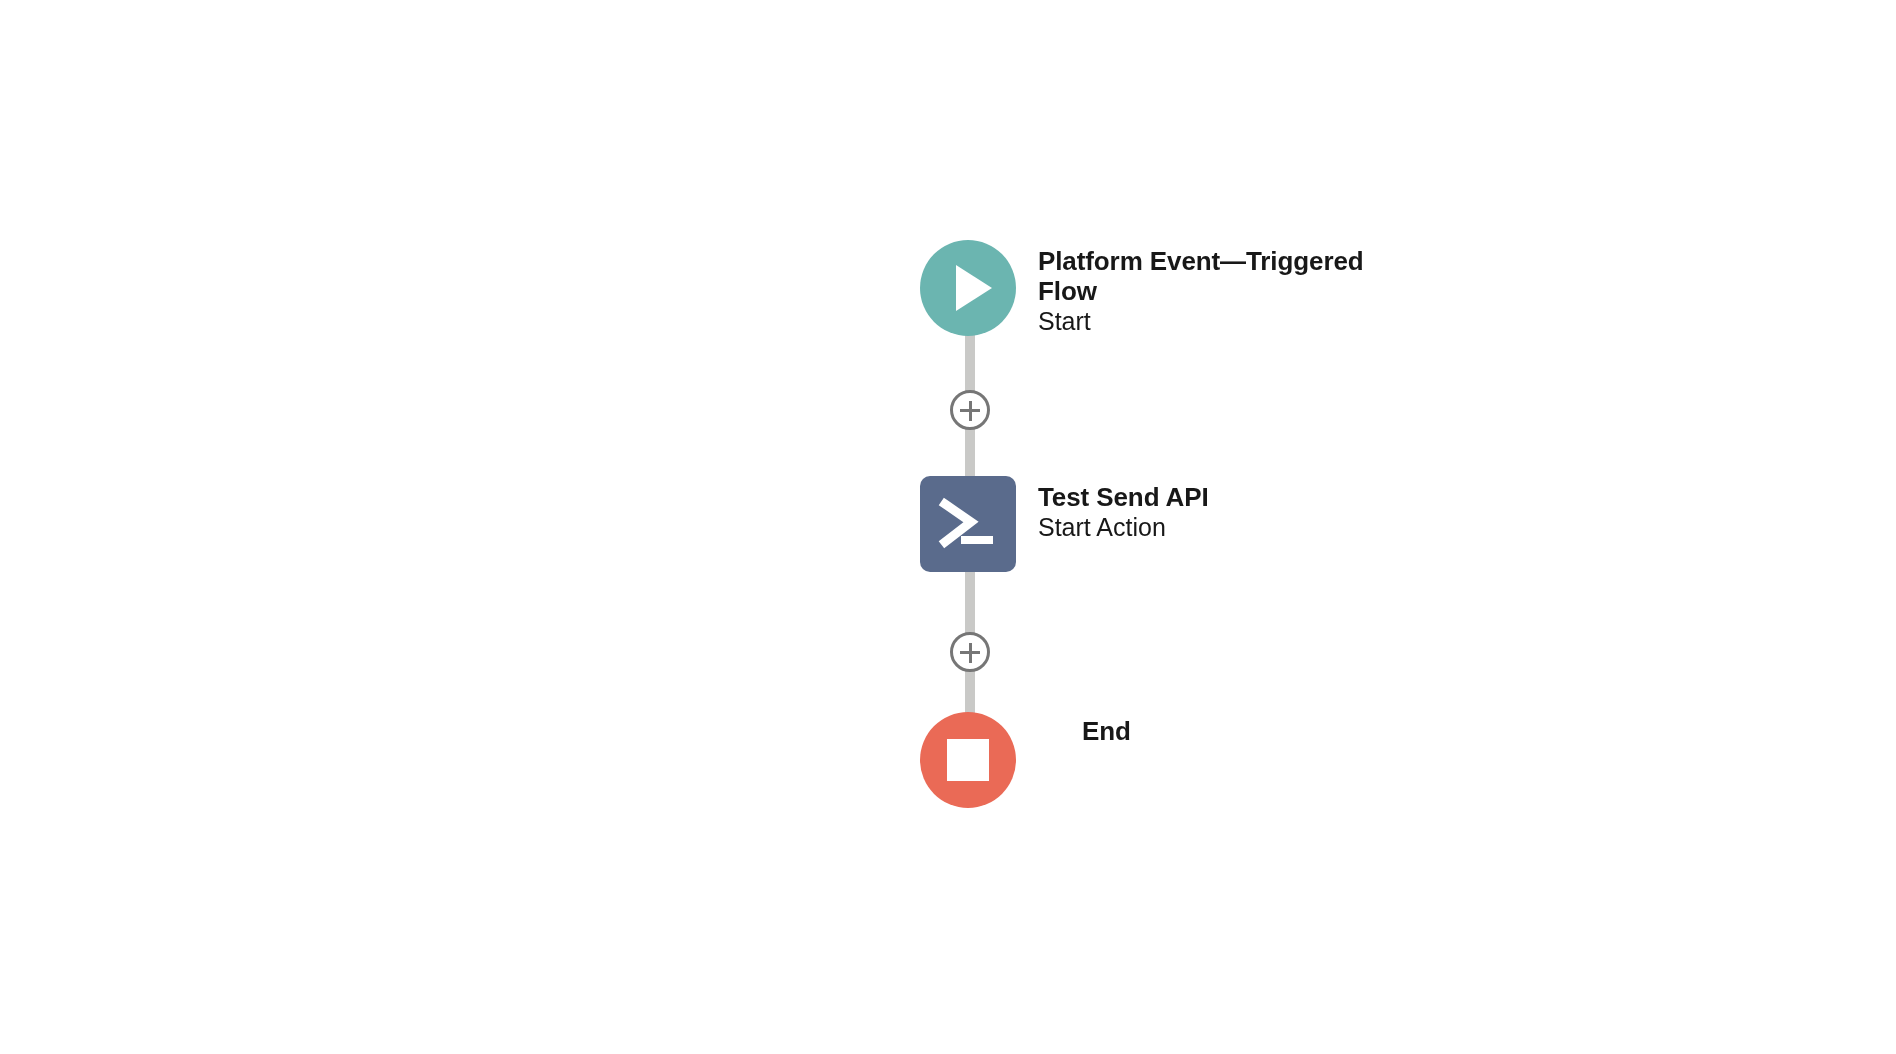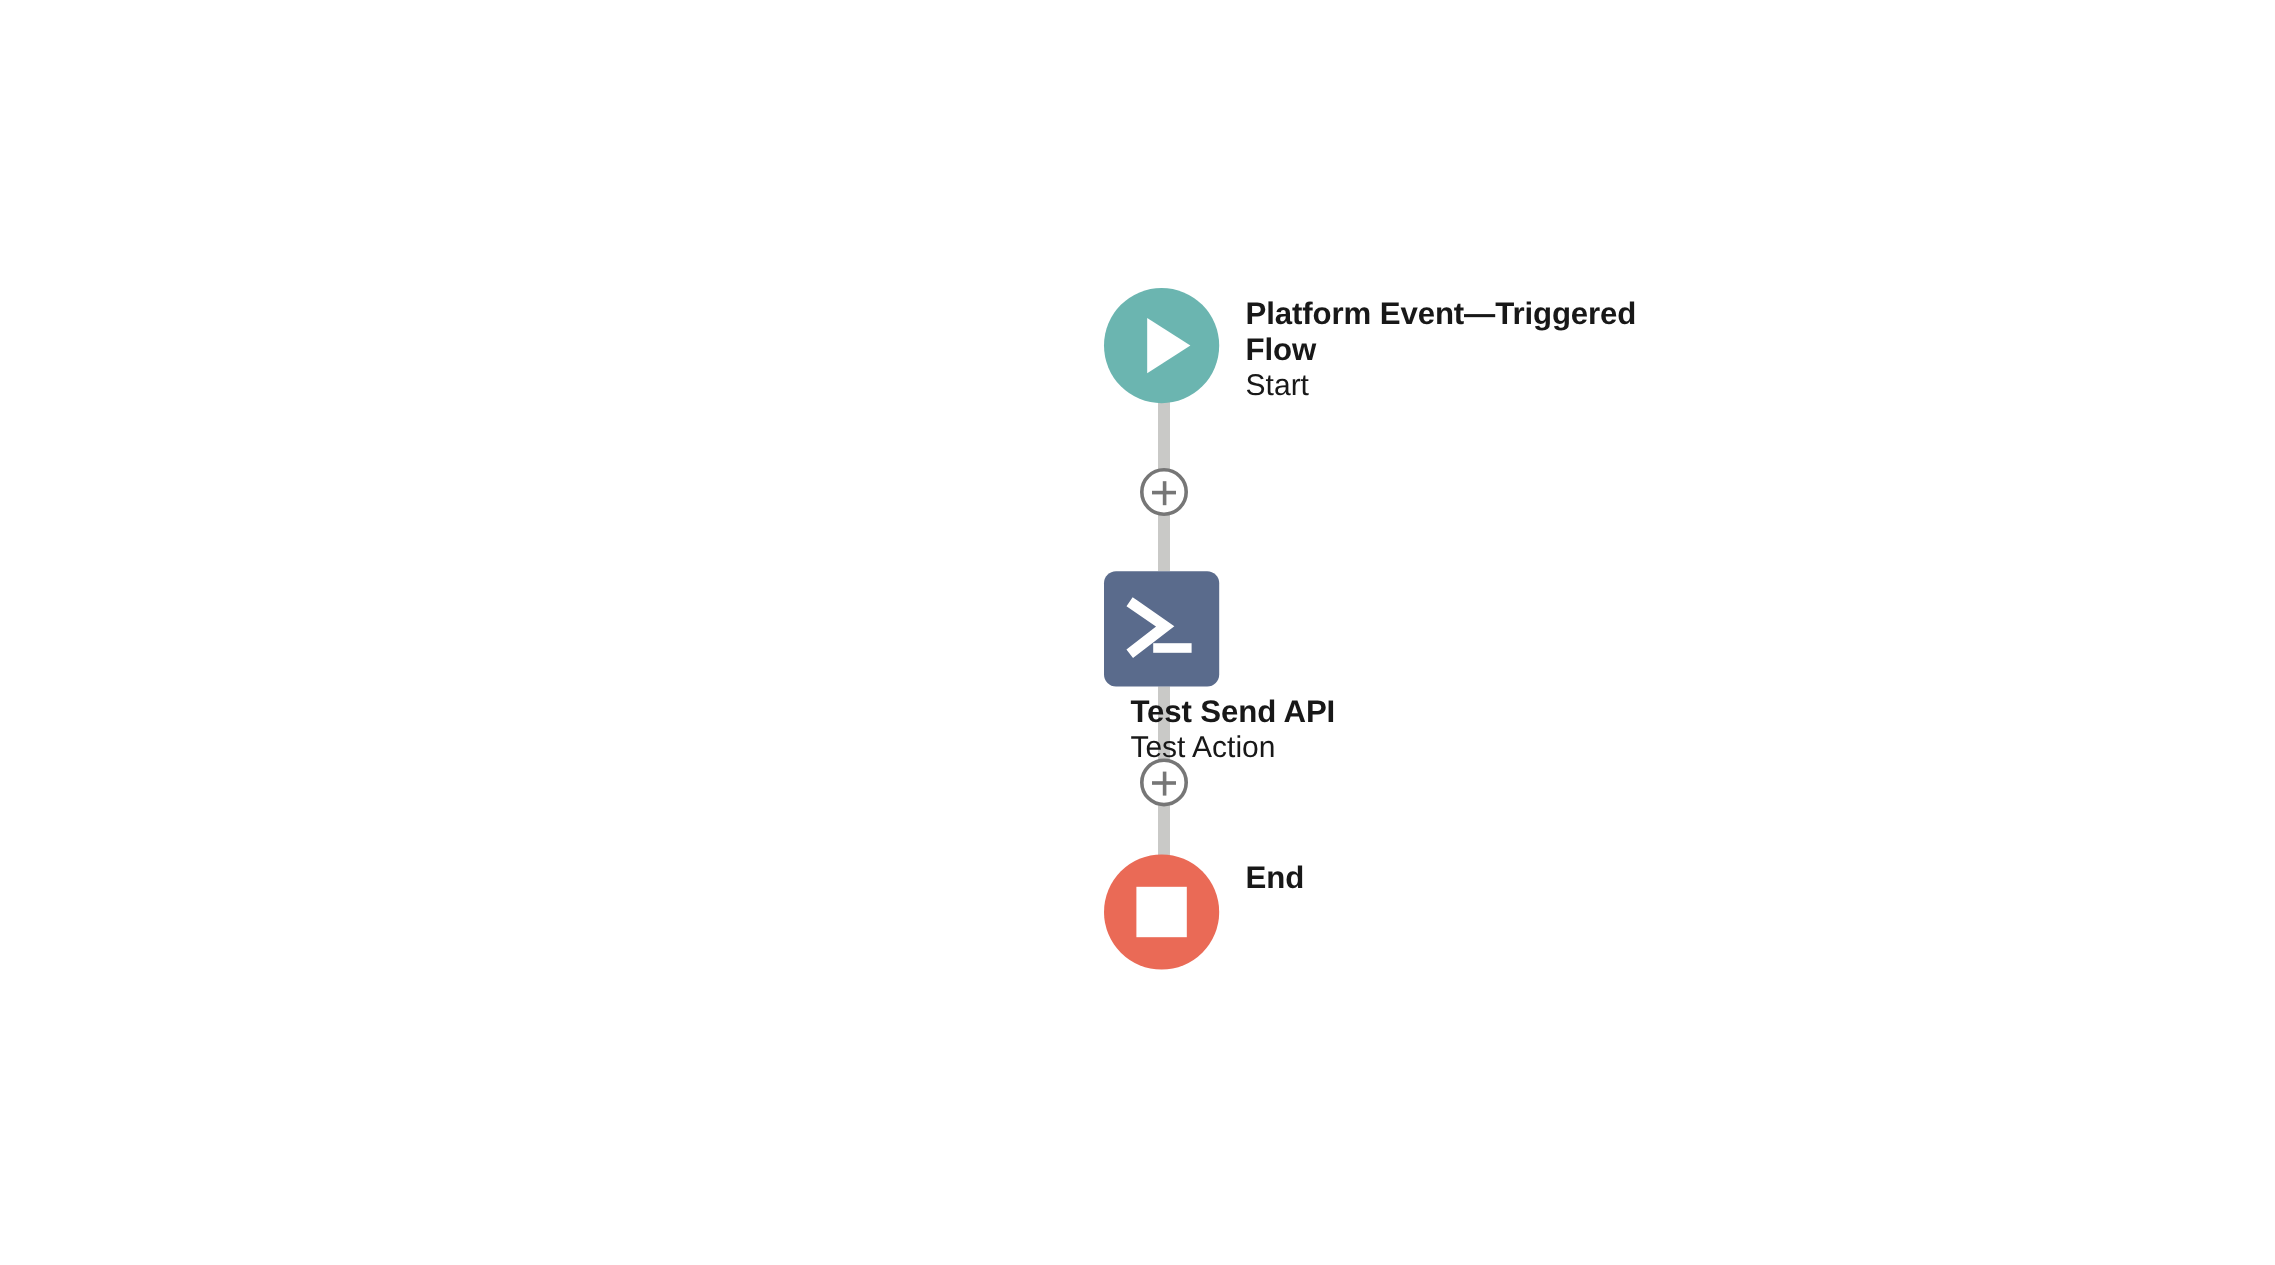--- a/index.html
+++ b/index.html
@@ -117,25 +117,25 @@
   .play-triangle {
     width: 0;
     height: 0;
     border-left: 36px solid #ffffff;
     border-top: 23px solid transparent;
     border-bottom: 23px solid transparent;
     margin-left: 12px;
   }
 
   
-  #apex-node { top: 476px; left: 920px; flex-direction: column; }
+  #apex-node { top: 476px; left: 920px; }
   #apex-node .node-shape { background: #5a6b8c; }
 
   
-  #end-node { top: 712px; left: 920px; }
+  #end-node { top: 712px; left: 920px; gap: 44px; }
   #end-node .node-shape { background: #ea6a56; }
   .stop-square {
     width: 42px;
     height: 42px;
     background: #ffffff;
   }
   #end-node .node-labels { padding-top: 4px; }
 </style>
 </head>
 <body>
@@ -172,21 +172,21 @@
 
   <div class="node-row" id="apex-node">
     <div class="node-shape rounded-square">
       <svg width="62" height="56" viewBox="0 0 62 56">
         <path d="M8 8 L34 26 L8 46" stroke="#ffffff" stroke-width="9" fill="none" stroke-linecap="square" stroke-linejoin="miter"></path>
         <rect x="24" y="40" width="32" height="8" fill="#ffffff"></rect>
       </svg>
     </div>
     <div class="node-labels">
       <div class="node-title">Test Send API</div>
-      <div class="node-subtitle">Test Action</div>
+      <div class="node-subtitle">Start Action</div>
     </div>
   </div>
 
   <div class="node-row" id="end-node">
     <div class="node-shape circle">
       <span class="stop-square"></span>
     </div>
     <div class="node-labels">
       <div class="node-title">End</div>
     </div>

